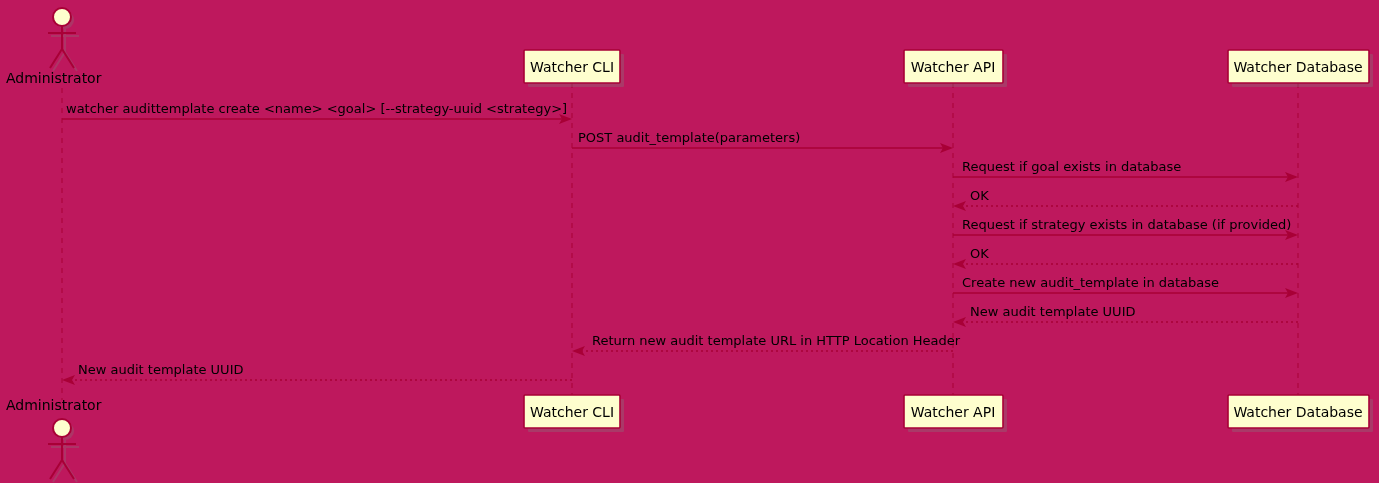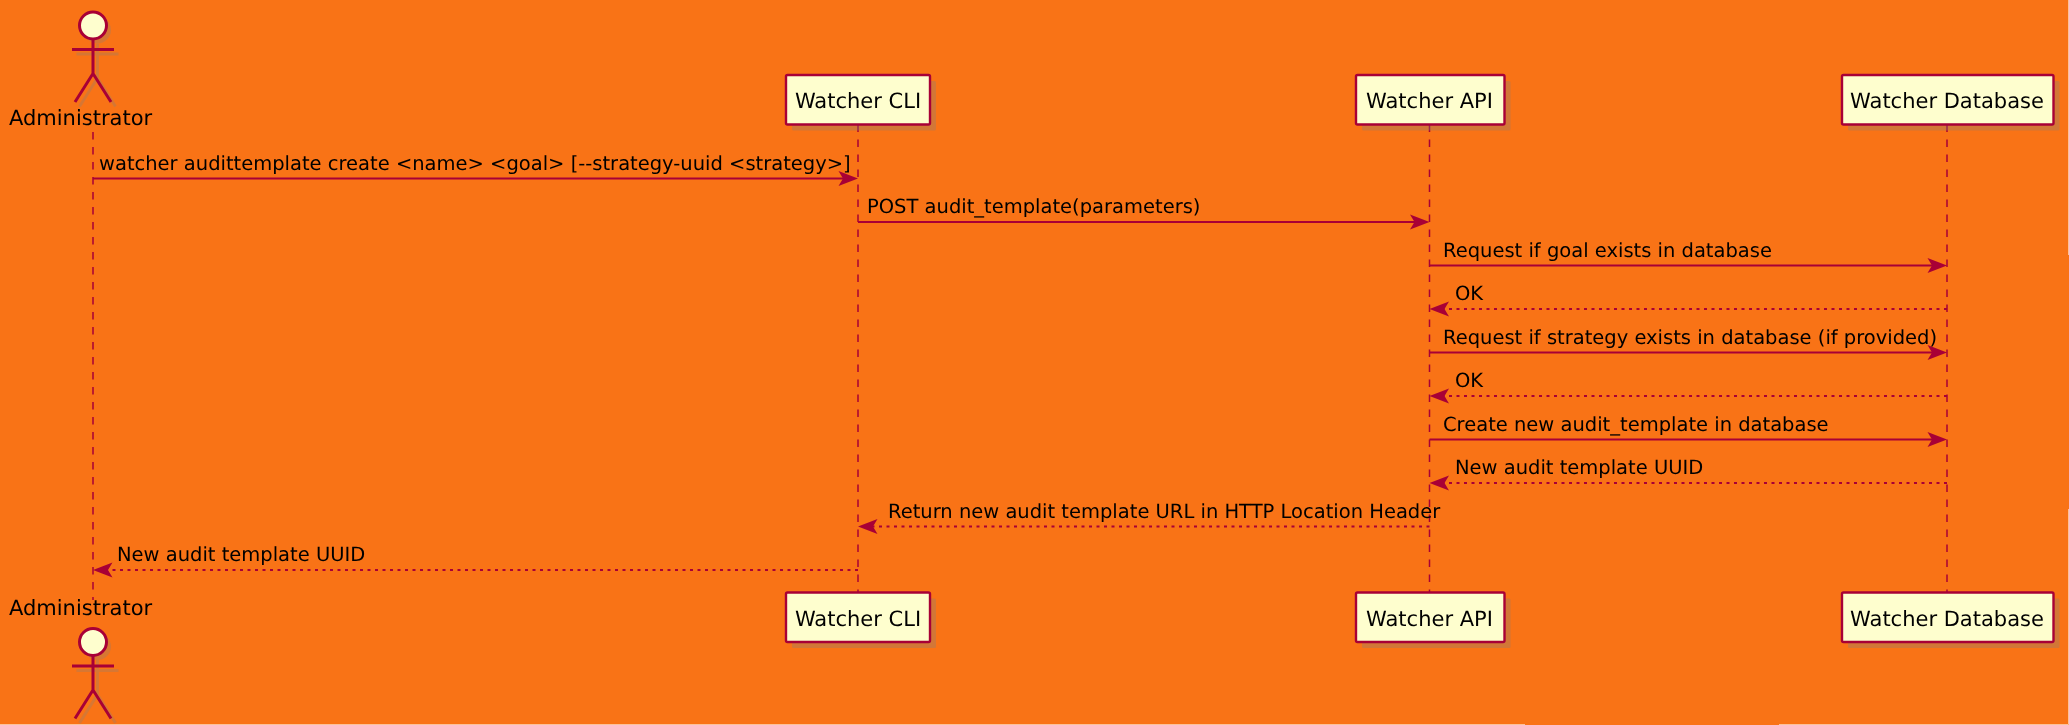--- a/index.html
+++ b/index.html
@@ -8,21 +8,21 @@
     padding: 0;
     background: #FFFFFF;
   }
   body {
     font-family: "DejaVu Sans", sans-serif;
   }
   #diagram-root {
     position: relative;
     width: 1379px;
     height: 483px;
-    background: #f97316;
+    background: #be185d;
     overflow: hidden;
   }
   .svg-layer {
     position: absolute;
     left: 0;
     top: 0;
     width: 1379px;
     height: 483px;
   }
   .lifeline {

